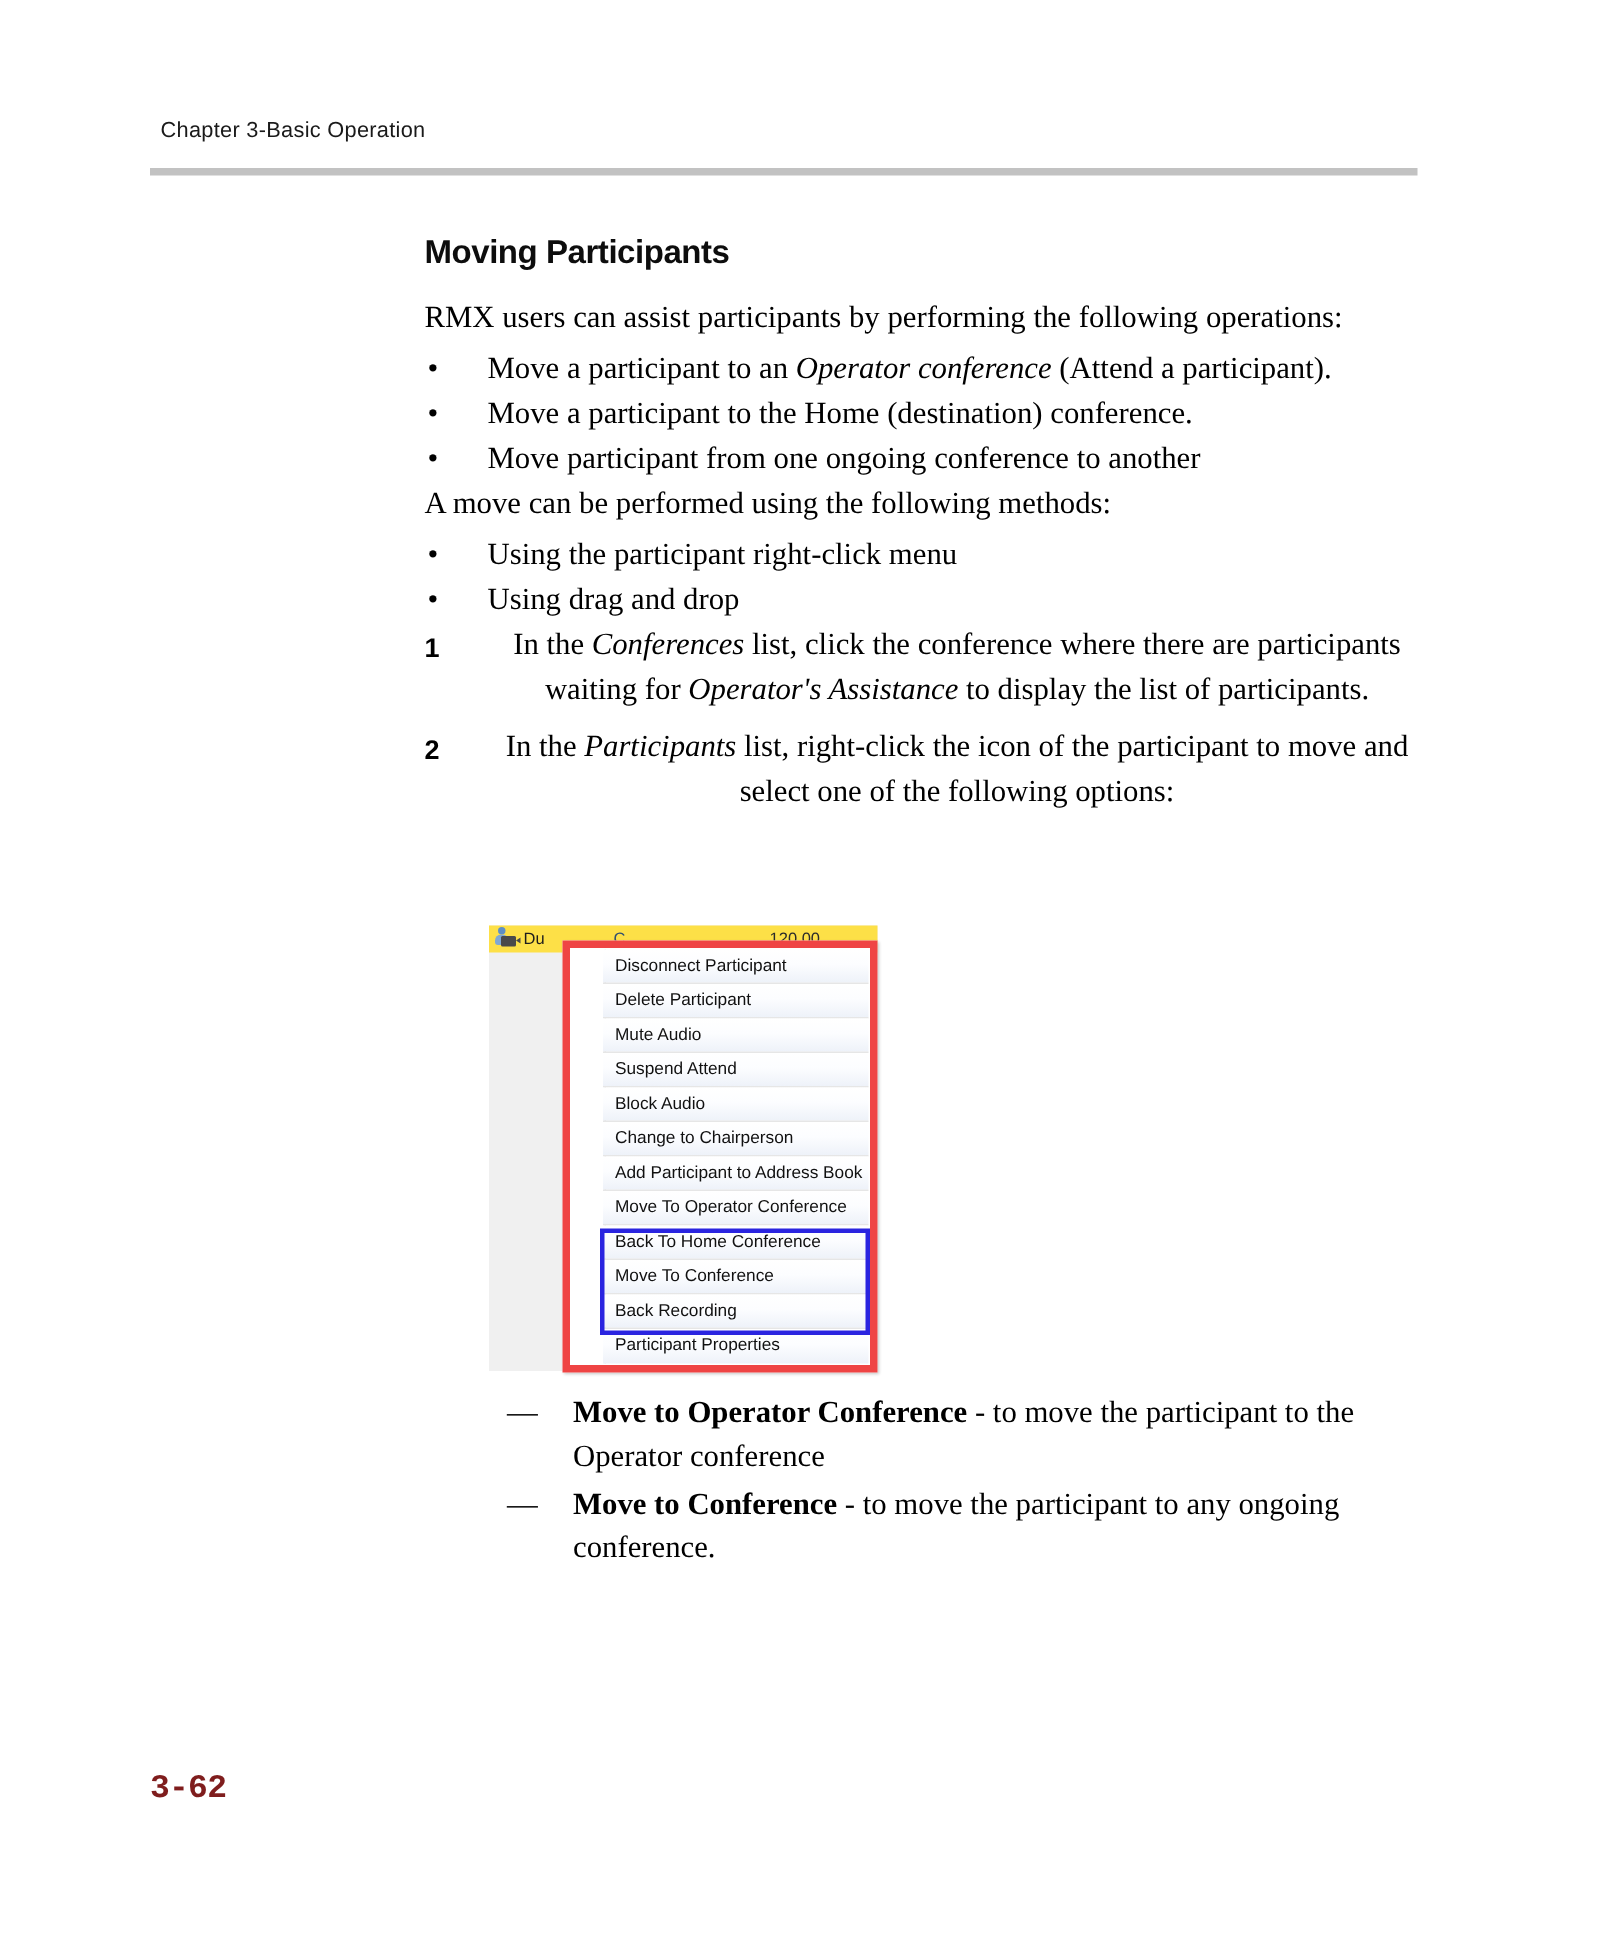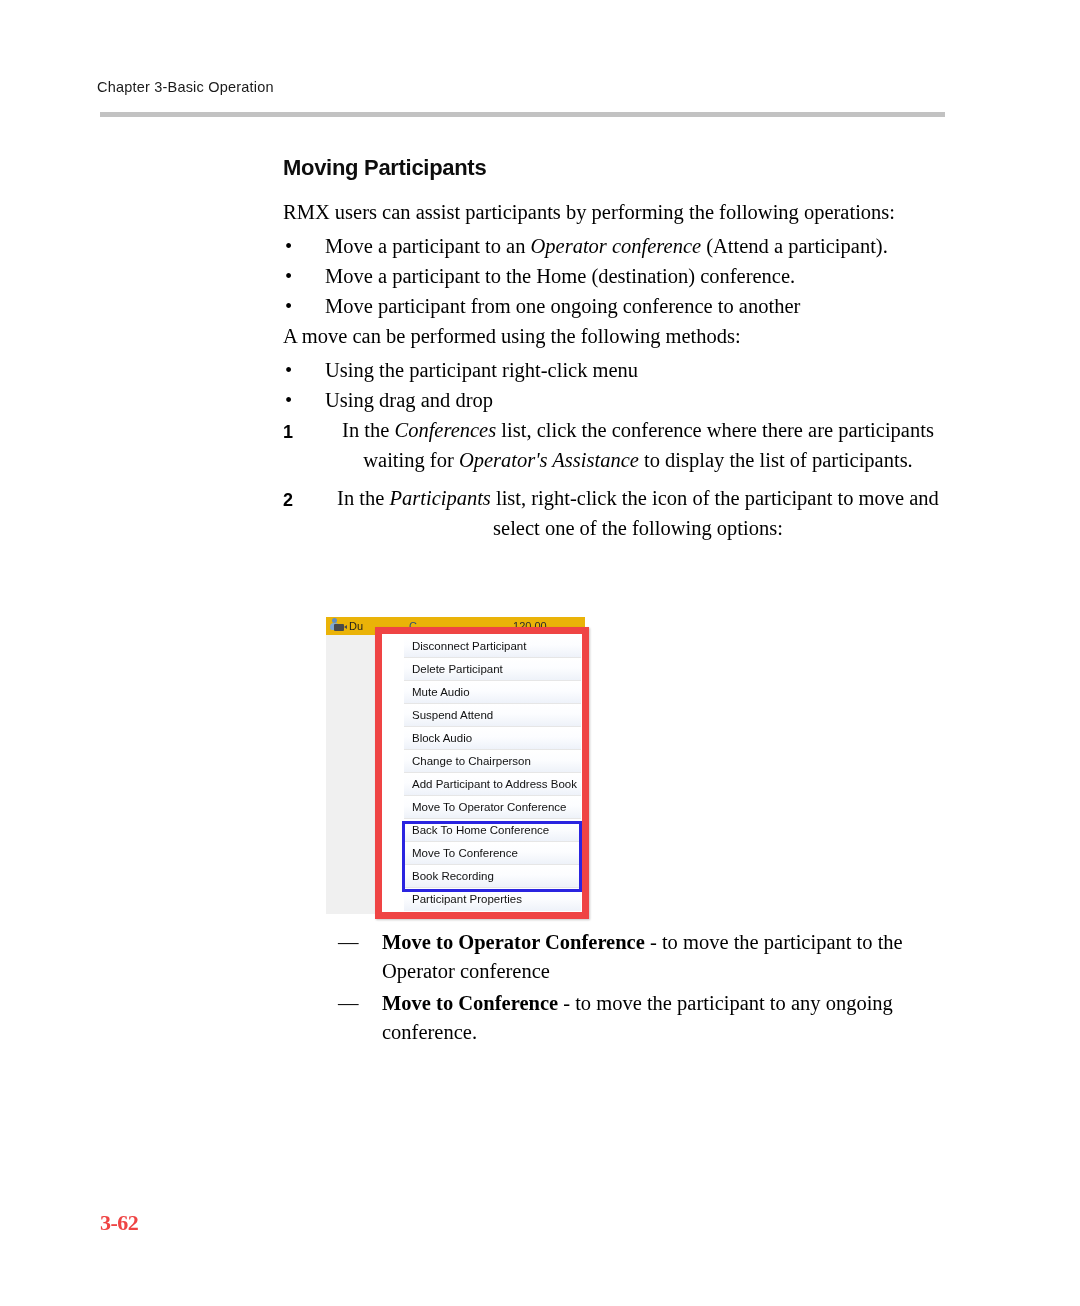--- a/index.html
+++ b/index.html
@@ -12,21 +12,21 @@
     background: #ffffff;
     font-family: "Liberation Serif", serif;
     color: #000000;
     position: relative;
     overflow: hidden;
   }
 
   
   .page-header {
     position: absolute;
-    left: 97px;
+    left: 107px;
     top: 78px;
     width: 845px;
   }
   .header-text {
     font-family: "Liberation Sans", sans-serif;
     font-size: 14.5px;
     letter-spacing: 0.2px;
     color: #1a1a1a;
   }
   .header-rule {
@@ -123,21 +123,21 @@
     height: 297px;
     background: #f0f0f0;
     font-family: "Liberation Sans", sans-serif;
   }
   .sel-row {
     position: absolute;
     left: 0;
     top: 0;
     width: 259px;
     height: 18px;
-    background: #eab308;
+    background: #fde047;
     overflow: hidden;
   }
   .sel-row-inner {
     display: flex;
     align-items: center;
     height: 18px;
     font-size: 11px;
     color: #1d1d1d;
     white-space: nowrap;
   }
@@ -182,21 +182,21 @@
   .row-mid { margin-right: 96px; color: #30506f; }
   .row-val { color: #2b2b2b; }
 
   
   .ctx-menu {
     position: absolute;
     left: 49px;
     top: 10px;
     width: 200px;
     background: #ffffff;
-    border: 7px solid #ef4444;
+    border: 5px solid #ef4444;
     box-shadow: 1px 1px 2px rgba(0,0,0,0.22);
     padding: 1px 0 1px 0;
   }
   .ctx-gutter {
     position: absolute;
     left: 1px;
     top: 1px;
     bottom: 1px;
     width: 22px;
     background: #ffffff;
@@ -229,26 +229,26 @@
     height: 71px;
     border: 3px solid #2a24e0;
     box-sizing: border-box;
     pointer-events: none;
   }
 
   
   .page-number {
     position: absolute;
     left: 100px;
-    top: 1210px;
-    font-family: Liberation Serif, serif;
+    top: 1180px;
+    font-family: Liberation Mono, monospace;
     font-weight: bold;
     font-size: 22px;
     letter-spacing: -0.5px;
-    color: #ef4444;
+    color: #7f1d1d;
   }
 </style>
 </head>
 <body>
 
 <div class="page-header">
   <span class="header-text">Chapter 3-Basic Operation</span>
 </div>
 <div class="header-rule"></div>
 
@@ -319,21 +319,21 @@
       <div class="ctx-item">Disconnect Participant</div>
       <div class="ctx-item">Delete Participant</div>
       <div class="ctx-item">Mute Audio</div>
       <div class="ctx-item">Suspend Attend</div>
       <div class="ctx-item">Block Audio</div>
       <div class="ctx-item">Change to Chairperson</div>
       <div class="ctx-item">Add Participant to Address Book</div>
       <div class="ctx-item">Move To Operator Conference</div>
       <div class="ctx-item">Back To Home Conference</div>
       <div class="ctx-item">Move To Conference</div>
-      <div class="ctx-item">Book Recording</div>
+      <div class="ctx-item">Back Recording</div>
       <div class="ctx-item">Participant Properties</div>
     </div>
     <div class="ctx-highlight"></div>
   </div>
 
 </div>
 
 <div style="position:absolute; left:338px; top:928px; width:600px;">
   <div class="dash-row">
     <span class="dash-mark">—</span>

